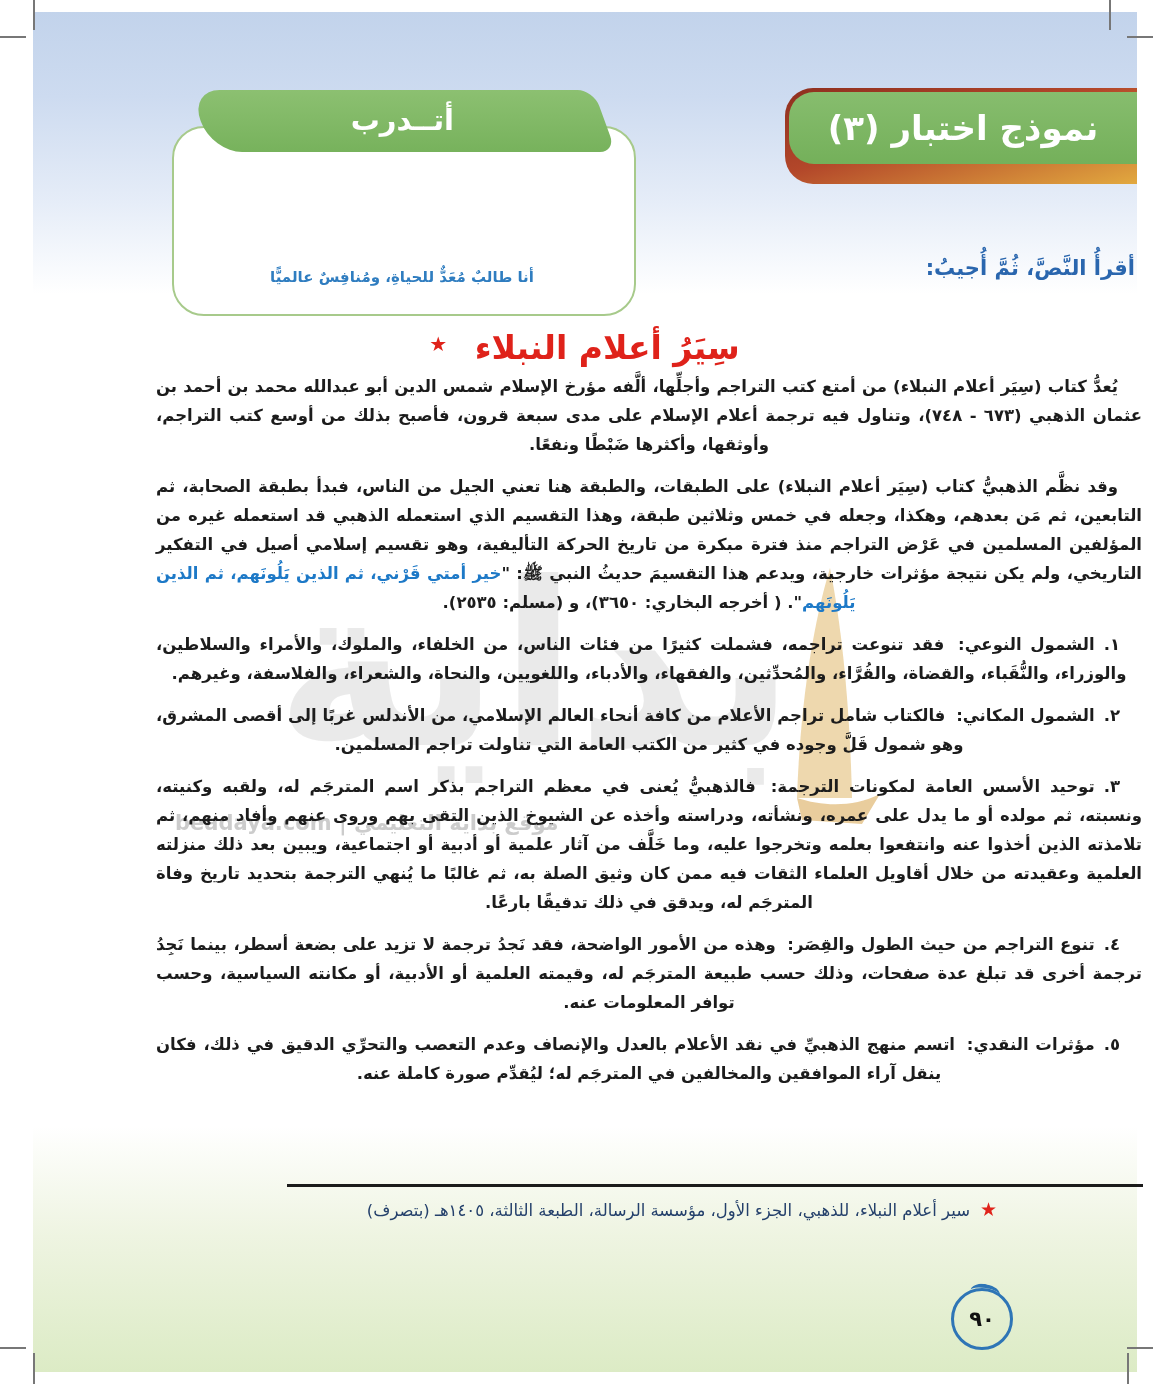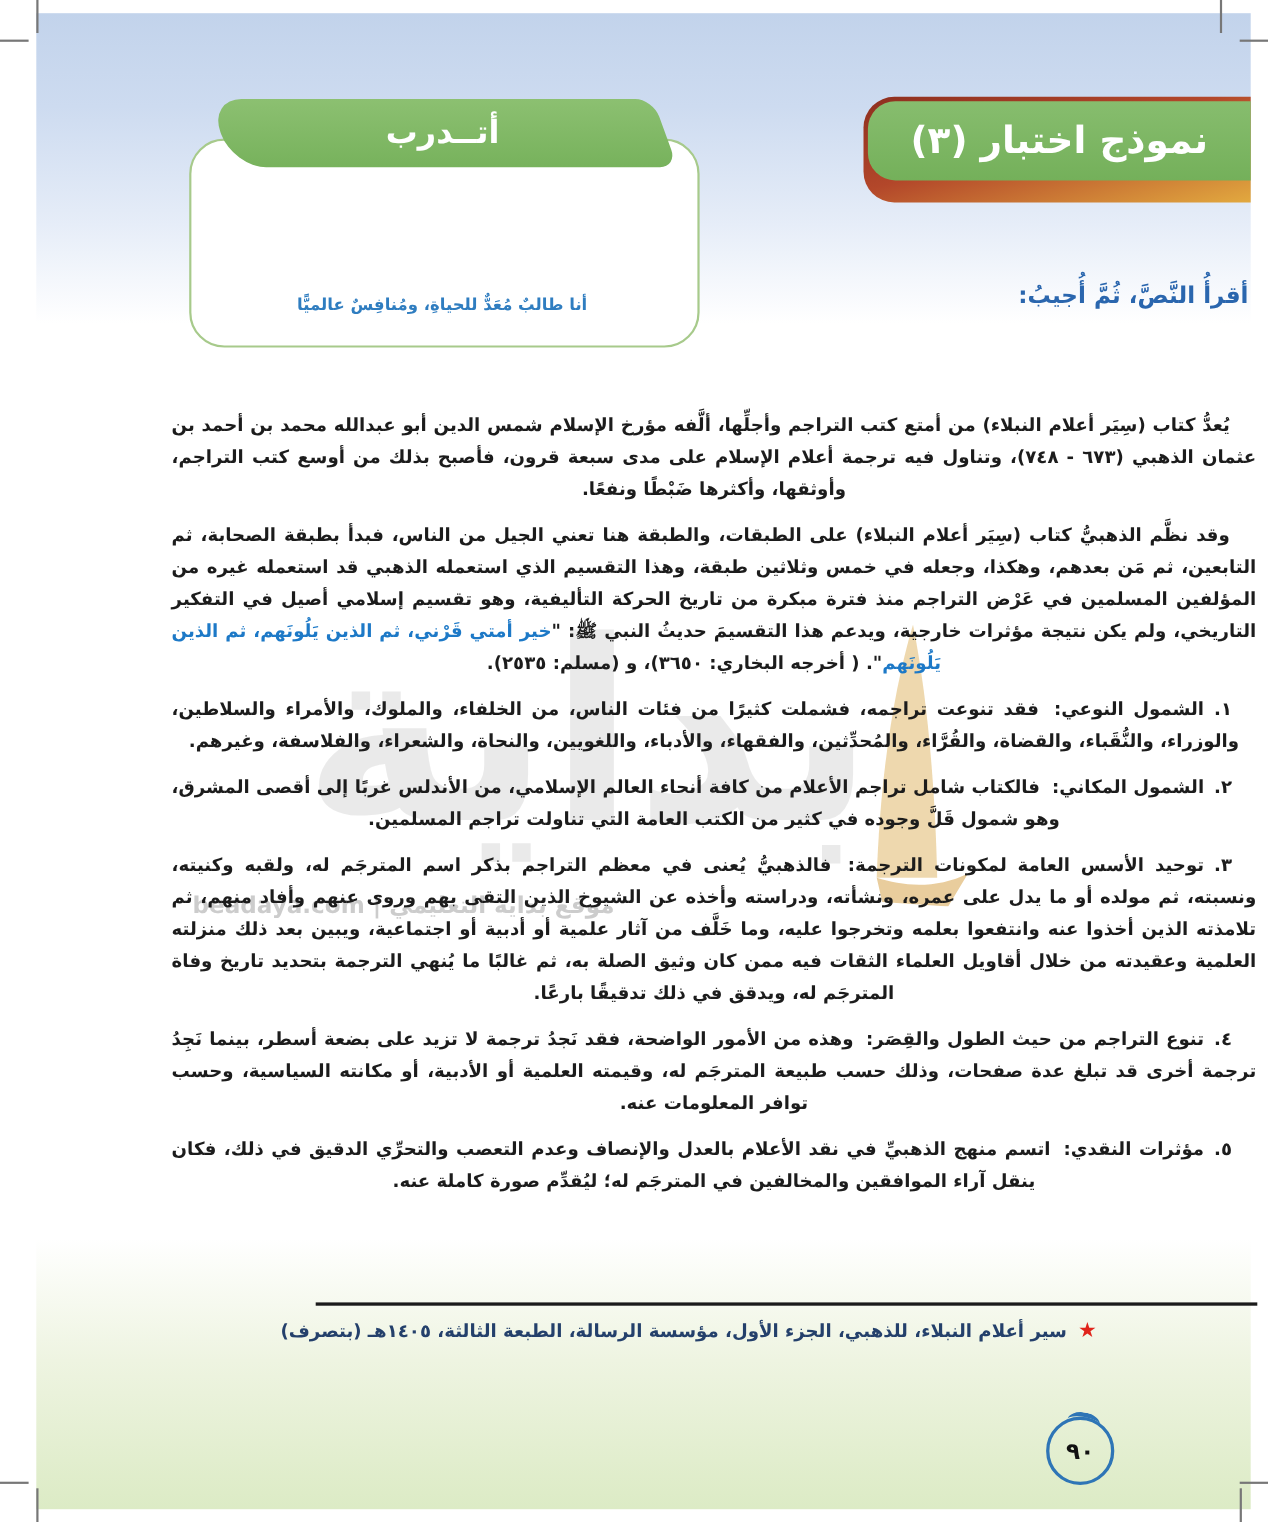--- a/index.html
+++ b/index.html
@@ -52,21 +52,21 @@
     font-size:16.5px;font-weight:bold;color:#1c1c1c;line-height:29px;}
   .article p{margin:0 0 13px;text-indent:24px;}
   .article .intro{text-align-last:right;}
   .hadith{color:#1d79c7;}
   .feature{margin:0 0 13px;text-indent:22px;}
   .f-num{margin-left:9px;}
   .f-title{margin-left:5px;}
   
   .foot-line{position:absolute;left:287px;top:1184px;width:856px;height:3px;background:#1b1b1b;z-index:2;}
   .footnote{position:absolute;top:1198px;right:156px;z-index:2;direction:rtl;
-    color:#24406b;font-size:16.5px;font-weight:bold;margin-left:19px;}
+    color:#24406b;font-size:16.5px;font-weight:normal;margin-left:19px;}
   .footnote .star{color:#e0241b;font-size:19px;margin-left:10px;}
   
   .page-circle{position:absolute;left:951px;top:1288px;width:62px;height:62px;z-index:2;
     border:3.5px solid #2e75b6;border-radius:50%;box-sizing:border-box;
     display:flex;align-items:center;justify-content:center;
     font-size:21px;font-weight:bold;color:#111111;background:transparent;}
   .page-circle::before{content:"";position:absolute;top:-7px;left:16px;width:30px;height:14px;
     border-top:4px solid #2e75b6;border-radius:50% 50% 0 0;transform:rotate(10deg);}
 </style>
 </head>
@@ -100,20 +100,24 @@
   </div>
 
   <div class="practice-box"></div>
   <div class="practice-ribbon">
     <span>أتــدرب</span>
   </div>
   <div class="practice-motto">أنا طالبٌ مُعَدٌّ للحياةِ، ومُنافِسٌ عالميًّا</div>
 
   <div class="prompt">أقرأُ النَّصَّ، ثُمَّ أُجيبُ:</div>
 
+  <div class="title-row">
+    <span>سِيَرُ أعلام النبلاء</span>
+    <span class="title-star">★</span>
+  </div>
 
   <div class="article">
     <p>يُعدُّ كتاب (سِيَر أعلام النبلاء) من أمتع كتب التراجم وأجلِّها، ألَّفه مؤرخ الإسلام شمس الدين أبو عبدالله محمد بن أحمد بن عثمان الذهبي (٦٧٣ - ٧٤٨)، وتناول فيه ترجمة أعلام الإسلام على مدى سبعة قرون، فأصبح بذلك من أوسع كتب التراجم، وأوثقها، وأكثرها ضَبْطًا ونفعًا.</p>
     <p><span>وقد نظَّم الذهبيُّ كتاب (سِيَر أعلام النبلاء) على الطبقات، والطبقة هنا تعني الجيل من الناس، فبدأ بطبقة الصحابة، ثم التابعين، ثم مَن بعدهم، وهكذا، وجعله في خمس وثلاثين طبقة، وهذا التقسيم الذي استعمله الذهبي قد استعمله غيره من المؤلفين المسلمين في عَرْض التراجم منذ فترة مبكرة من تاريخ الحركة التأليفية، وهو تقسيم إسلامي أصيل في التفكير التاريخي، ولم يكن نتيجة مؤثرات خارجية، ويدعم هذا التقسيمَ حديثُ النبي ﷺ: "</span><span class="hadith">خير أمتي قَرْني، ثم الذين يَلُونَهم، ثم الذين يَلُونَهم</span><span>". ( أخرجه البخاري: ٣٦٥٠)، و (مسلم: ٢٥٣٥).</span></p>
 
     <div class="feature">
       <span class="f-num">١.</span><span class="f-title">الشمول النوعي:</span> <span>فقد تنوعت تراجمه، فشملت كثيرًا من فئات الناس، من الخلفاء، والملوك، والأمراء والسلاطين، والوزراء، والنُّقَباء، والقضاة، والقُرَّاء، والمُحدِّثين، والفقهاء، والأدباء، واللغويين، والنحاة، والشعراء، والفلاسفة، وغيرهم.</span>
     </div>
     <div class="feature">
       <span class="f-num">٢.</span><span class="f-title">الشمول المكاني:</span> <span>فالكتاب شامل تراجم الأعلام من كافة أنحاء العالم الإسلامي، من الأندلس غربًا إلى أقصى المشرق، وهو شمول قَلَّ وجوده في كثير من الكتب العامة التي تناولت تراجم المسلمين.</span>

